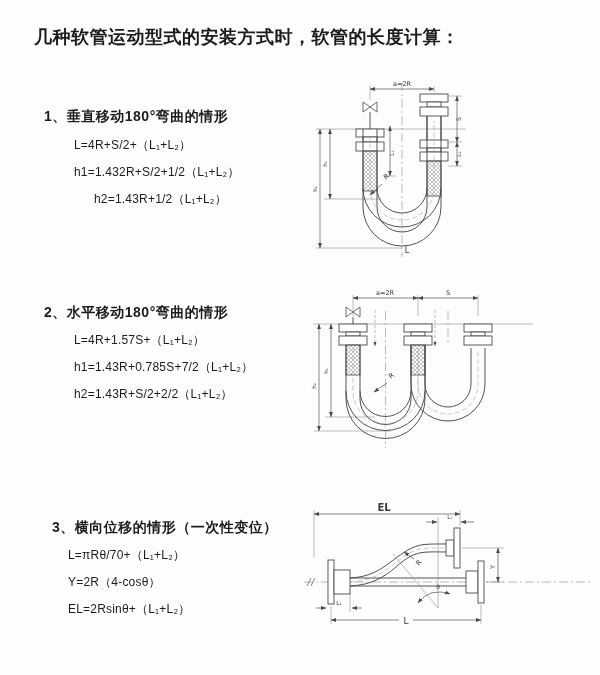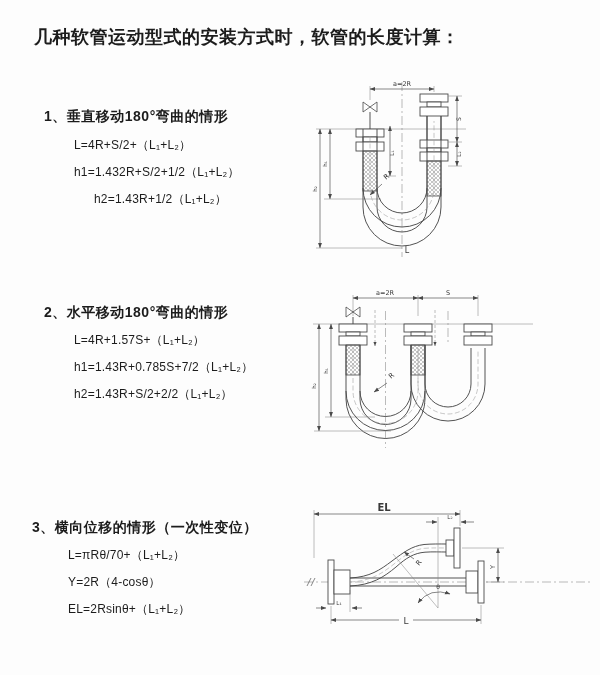--- a/index.html
+++ b/index.html
@@ -180,21 +180,21 @@
     <path class="hose" d="M108,59 V98 A37,37 0 0 0 182,98 V62"></path>
     <path class="hose" d="M122,59 V98 A23,23 0 0 0 168,98 V62"></path>
     <path class="hcl" d="M115,62 V98 A30,30 0 0 0 175,98 V64"></path>
   </g>
 
   <text x="88" y="93" font-size="7" transform="rotate(-40 88 93)">R</text>
   <line class="dim" x1="84" y1="97" x2="71" y2="106" marker-end="url(#arB)"></line>
 </svg>
 
 <div>
-  <div class="abs heading" style="left:32px;top:519px;">3、横向位移的情形（一次性变位）</div>
+  <div class="abs heading" style="left:52px;top:519px;">3、横向位移的情形（一次性变位）</div>
   <div class="abs formula" style="left:68px;top:547px;">L=πRθ/70+（L₁+L₂）</div>
   <div class="abs formula" style="left:68px;top:574px;">Y=2R（4-cosθ）</div>
   <div class="abs formula" style="left:68px;top:601px;">EL=2Rsinθ+（L₁+L₂）</div>
 </div>
 
 <svg style="left:298px;top:500px;" width="300" height="155" viewBox="0 0 300 155">
   <defs>
     <marker id="arC" viewBox="0 0 10 10" refX="9" refY="5" markerWidth="8" markerHeight="8" orient="auto-start-reverse">
       <path d="M0,1.5 L9.5,5 L0,8.5 z" fill="#4a4a4a"></path>
     </marker>

